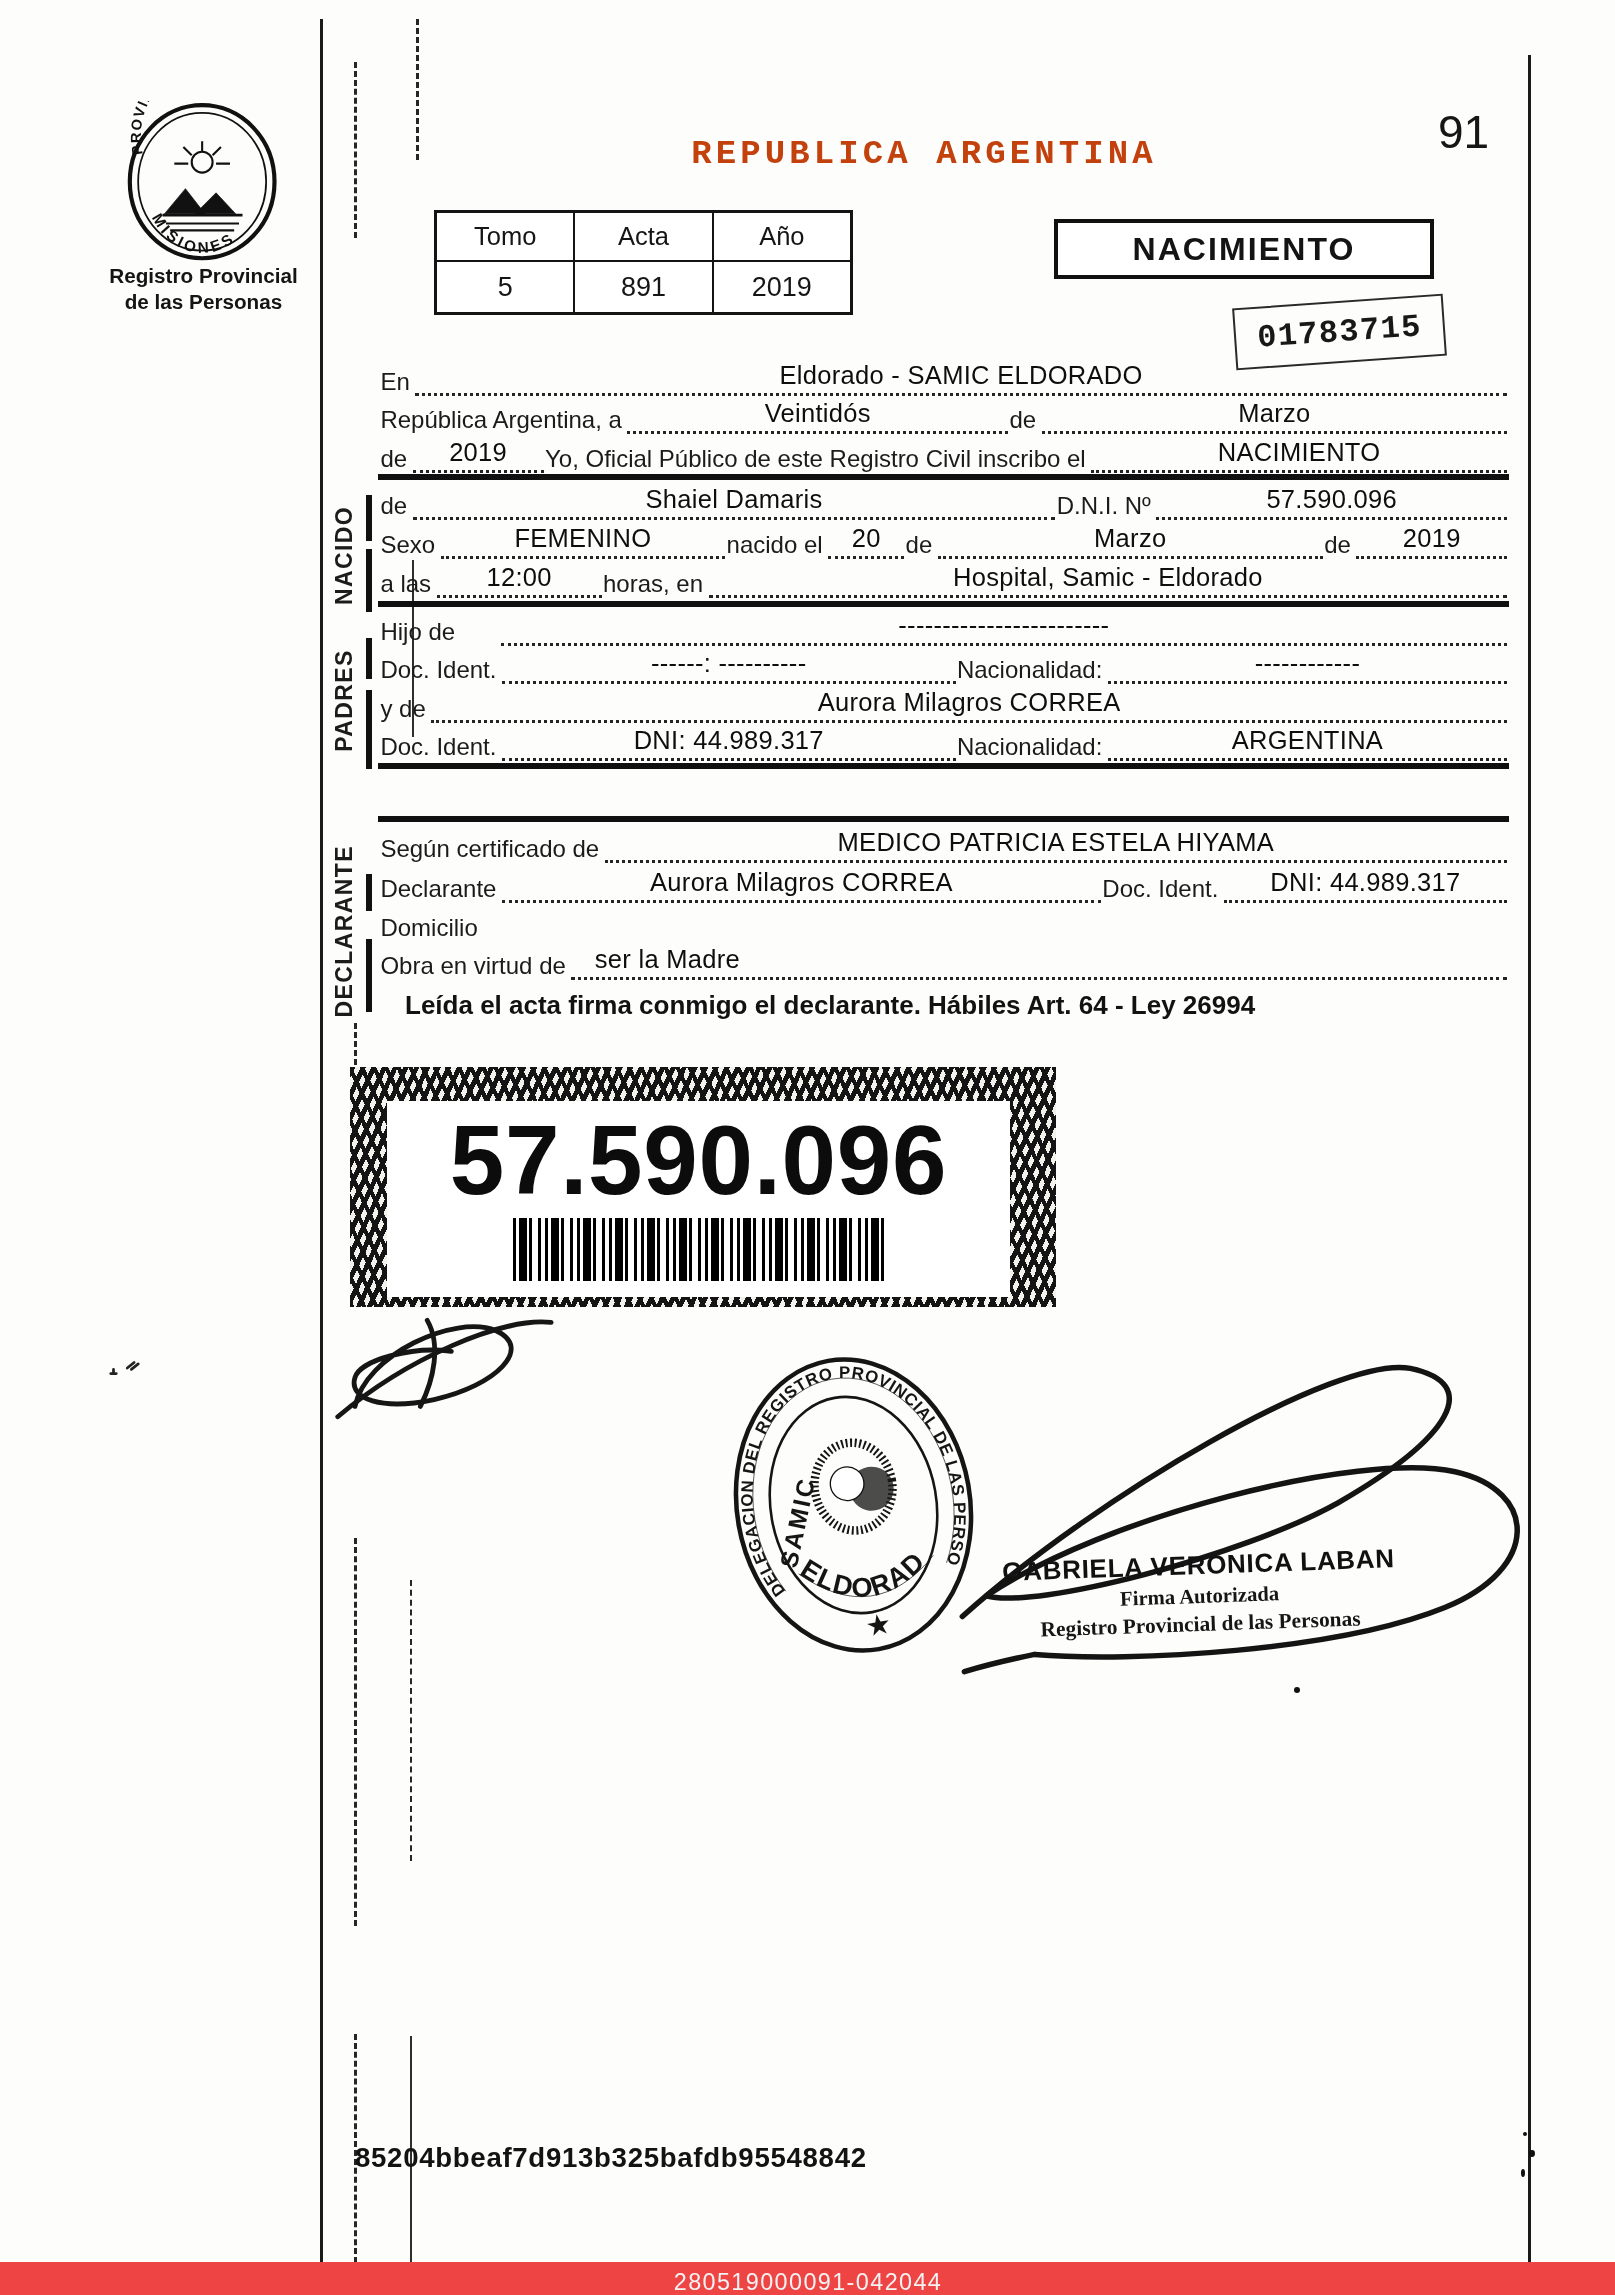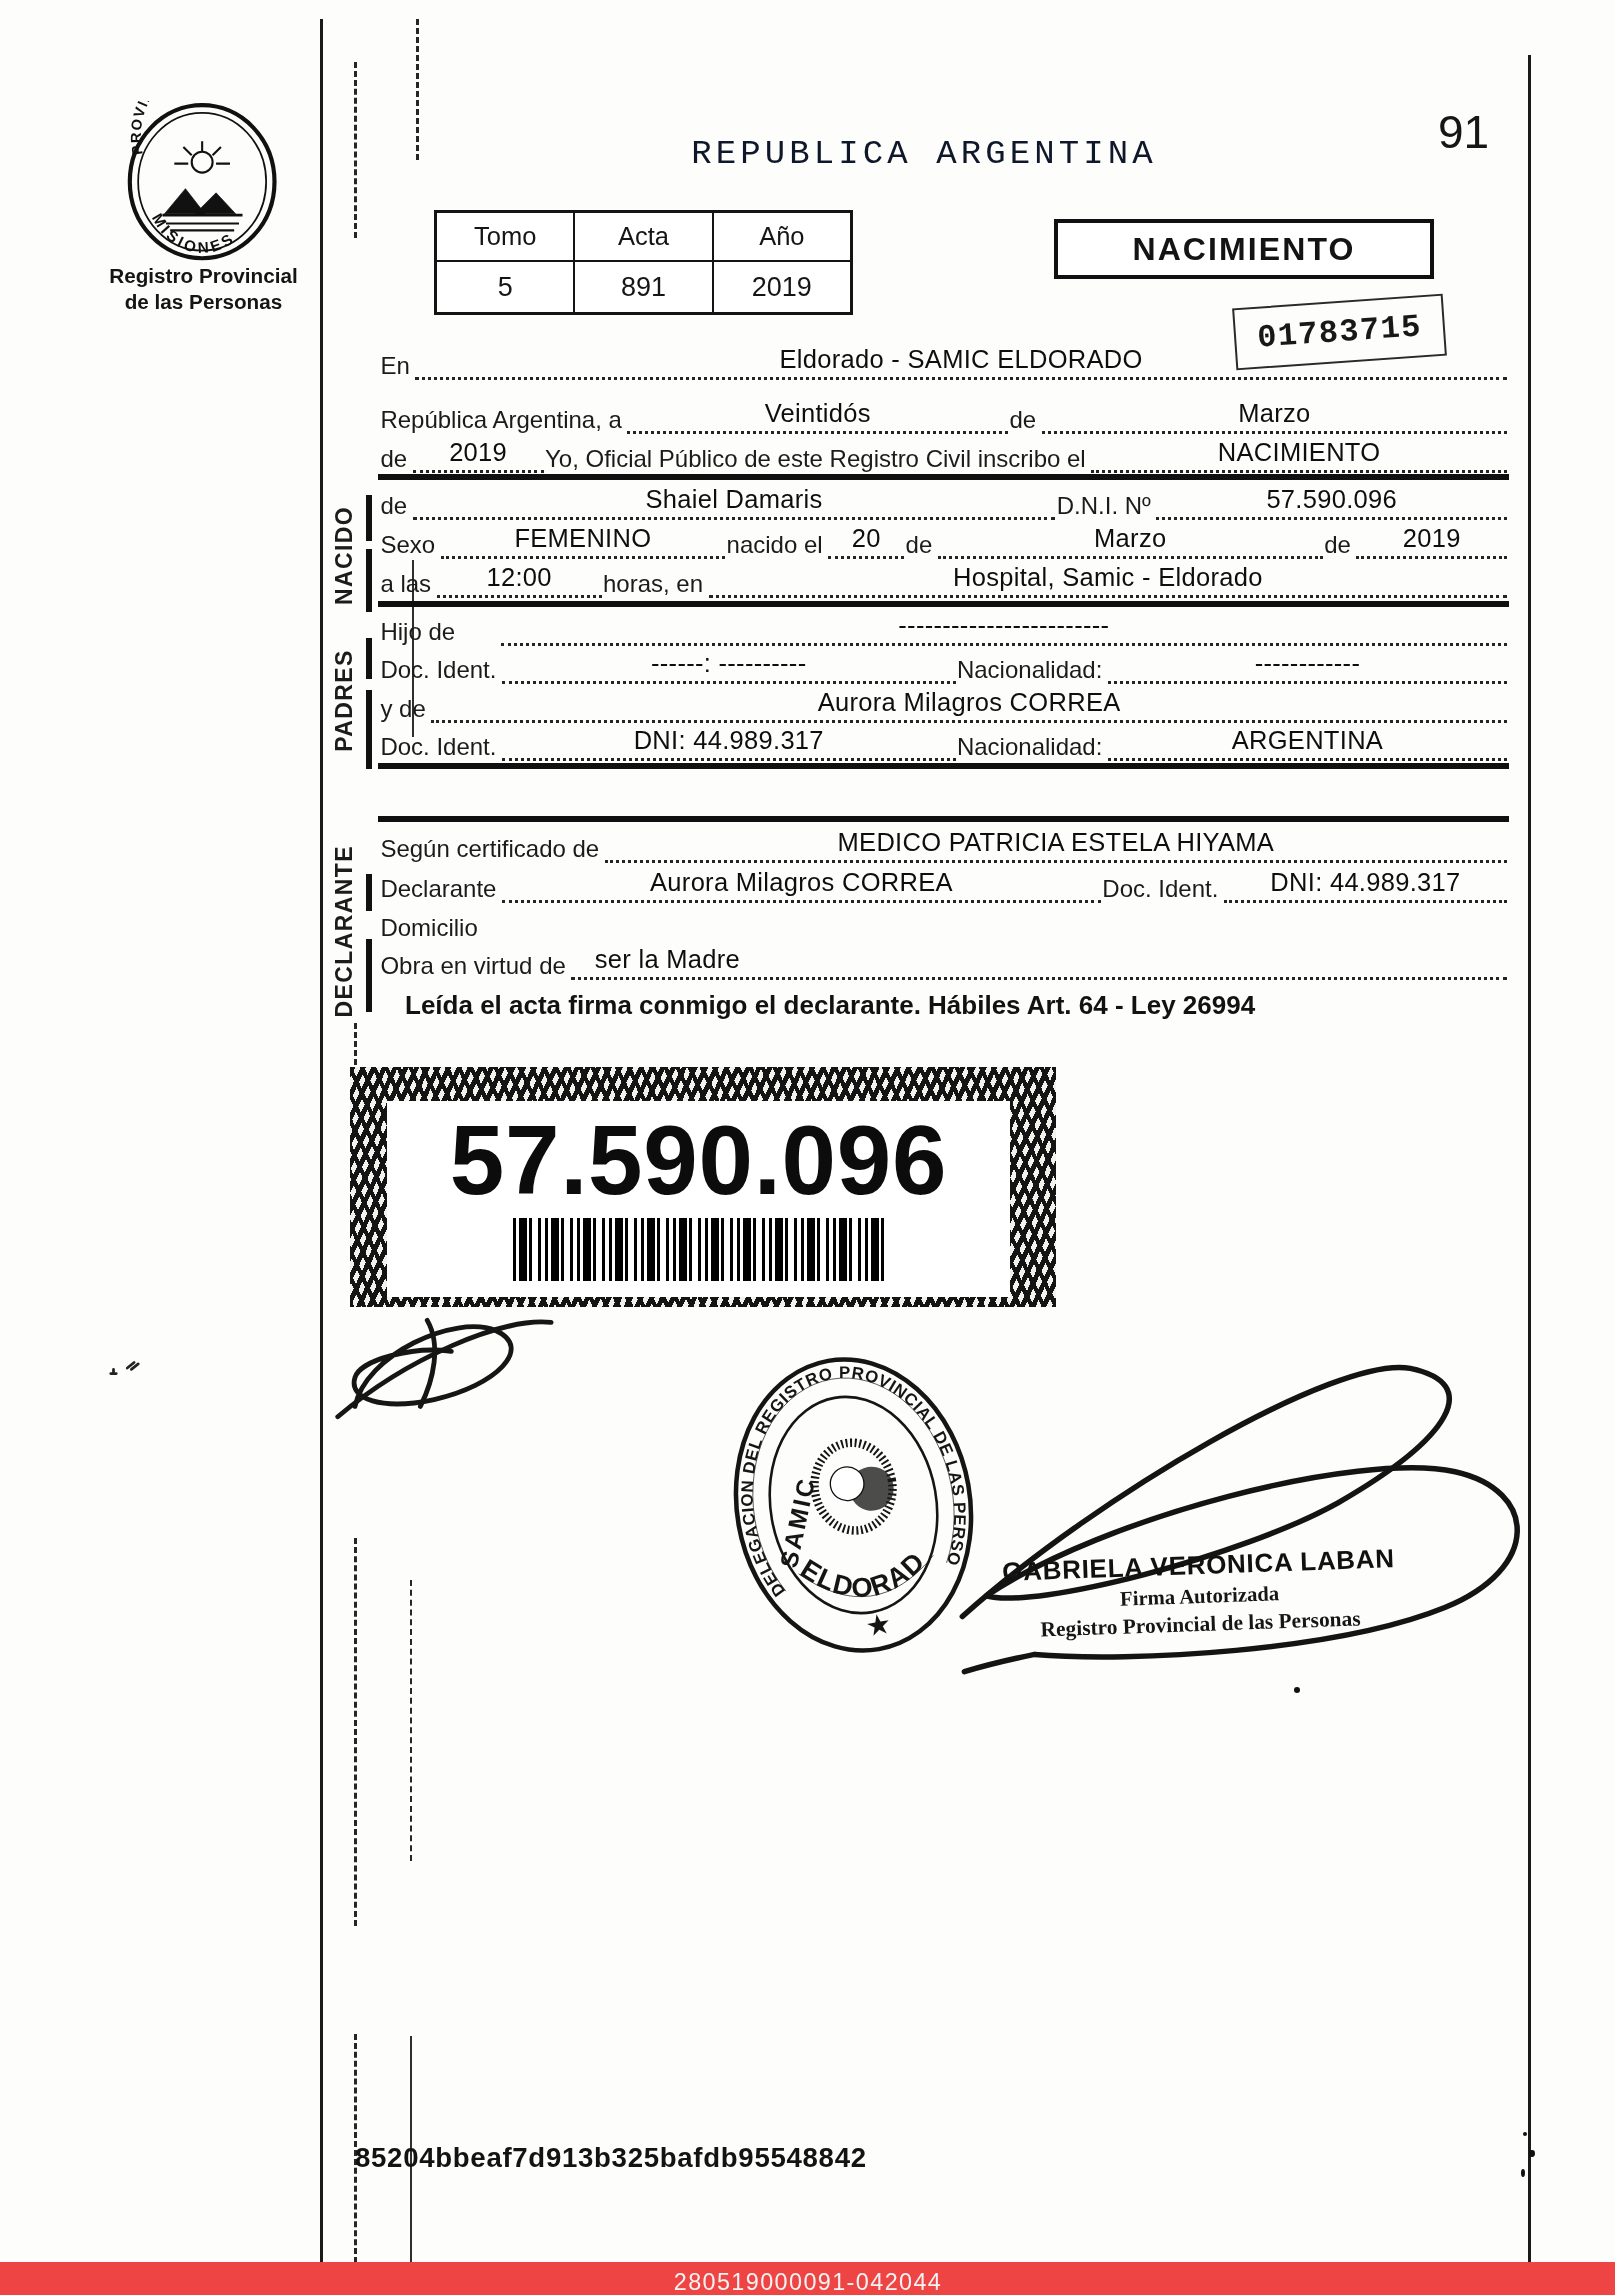--- a/index.html
+++ b/index.html
@@ -22,22 +22,22 @@
   .line{position:absolute;left:379px;width:1128px;height:37px;display:flex;align-items:flex-end;}
   .lb{font-size:24px;color:#1b1b1b;white-space:nowrap;line-height:1.05;padding:0 5.5px 1.4px 1.4px;}
   .fl{flex:1 1 0;border-bottom:3.4px dotted #242424;display:flex;justify-content:center;
       align-items:flex-end;min-width:20.7px;}
   .fl.left{justify-content:flex-start;}
   .vl{font-weight:400;font-size:25.5px;line-height:1;padding-bottom:4.8px;white-space:nowrap;
       letter-spacing:0.3px;color:#0e0e0e;}
 
   
   .title{position:absolute;left:662px;top:135px;width:524px;text-align:center;
-      font-family:"Liberation Mono",monospace;font-weight:400;font-size:34px;
-      letter-spacing:4.1px;color:#0f172a;}
+      font-family:"Liberation Mono",monospace;font-weight:700;font-size:34px;
+      letter-spacing:4.1px;color:#c2410c;}
   .pagenum{position:absolute;left:1438px;top:68px;font-size:46px;color:#161616;margin-top:37px;}
   .regtable{position:absolute;left:434px;top:210px;width:415px;border:2.8px solid #141414;
       display:grid;grid-template-columns:1fr 1fr 1fr;background:#fff;}
   .regtable .cell{border:1.4px solid #141414;display:flex;align-items:center;justify-content:center;
       height:47px;font-size:25.5px;}
   .regtable .val{height:50px;font-size:27px;}
   .recbox{position:absolute;left:1054px;top:219px;width:372px;height:52px;border:4.1px solid #101010;
       display:flex;align-items:center;justify-content:center;font-size:32px;font-weight:600;
       letter-spacing:2.1px;color:#141414;background:#fff;}
   .ctrl{position:absolute;left:1234px;top:301px;width:207px;height:58px;border:2.8px solid #2a2a2a;
@@ -139,21 +139,21 @@
     <div class="cell">Acta</div>
     <div class="cell">Año</div>
     <div class="cell val">5</div>
     <div class="cell val">891</div>
     <div class="cell val">2019</div>
   </div>
 
   <div class="recbox">NACIMIENTO</div>
   <div class="ctrl">01783715</div>
 
-  <div class="line" style="top:343px;">
+  <div class="line" style="top:359px;">
     <span class="lb">En</span>
     <span class="fl">
         <span class="vl">Eldorado - SAMIC ELDORADO</span>
       </span>
   </div>
 
   <div class="line" style="top:397px;">
     <span class="lb">República Argentina, a</span>
     <span class="fl" style="flex:4.5;">
         <span class="vl">Veintidós</span>

